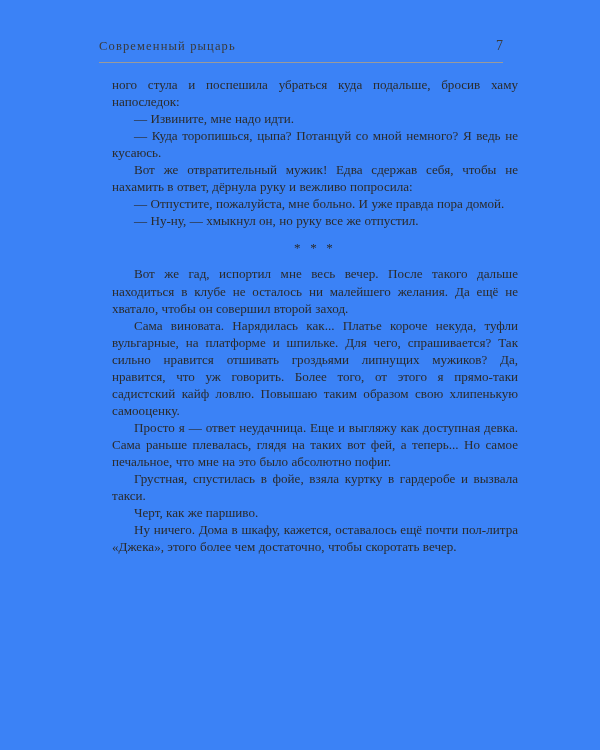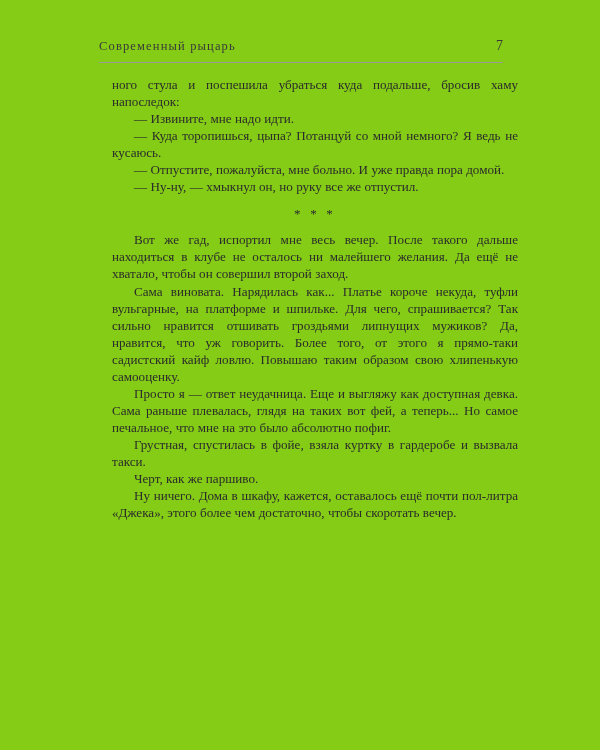--- a/index.html
+++ b/index.html
@@ -12,21 +12,21 @@
     background: #ffffff;
     font-family: "Liberation Serif", "DejaVu Serif", serif;
     color: #2b2b2b;
     overflow: hidden;
   }
 
   .page {
     position: relative;
     width: 600px;
     height: 750px;
-    background: #84cc16;
+    background: #3b82f6;
     box-sizing: border-box;
   }
 
   
   .running-head {
     position: absolute;
     left: 99px;
     top: 38px;
     width: 404px;
     display: flex;
@@ -101,20 +101,21 @@
     <span class="rh-folio">7</span>
   </div>
 
   <div class="head-rule"></div>
 
   <div class="textblock">
 
     <p class="para runon">ного стула и поспешила убраться куда подальше, бросив хаму напоследок:</p>
     <p class="para">— Извините, мне надо идти.</p>
     <p class="para">— Куда торопишься, цыпа? Потанцуй со мной немного? Я ведь не кусаюсь.</p>
+    <p class="para">Вот же отвратительный мужик! Едва сдержав себя, чтобы не нахамить в ответ, дёрнула руку и вежливо попросила:</p>
     <p class="para">— Отпустите, пожалуйста, мне больно. И уже правда пора домой.</p>
     <p class="para">— Ну-ну, — хмыкнул он, но руку все же отпустил.</p>
 
     <p class="sep">* * *</p>
 
     <p class="para">Вот же гад, испортил мне весь вечер. После такого дальше находиться в клубе не осталось ни малейшего желания. Да ещё не хватало, чтобы он совершил второй заход.</p>
     <p class="para">Сама виновата. Нарядилась как... Платье короче некуда, туфли вульгарные, на платформе и шпильке. Для чего, спрашивается? Так сильно нравится отшивать гроздьями липнущих мужиков? Да, нравится, что уж говорить. Более того, от этого я прямо-таки садистский кайф ловлю. Повышаю таким образом свою хлипенькую самооценку.</p>
     <p class="para">Просто я — ответ неудачница. Еще и выгляжу как доступная девка. Сама раньше плевалась, глядя на таких вот фей, а теперь... Но самое печальное, что мне на это было абсолютно пофиг.</p>
     <p class="para">Грустная, спустилась в фойе, взяла куртку в гардеробе и вызвала такси.</p>
     <p class="para">Черт, как же паршиво.</p>

